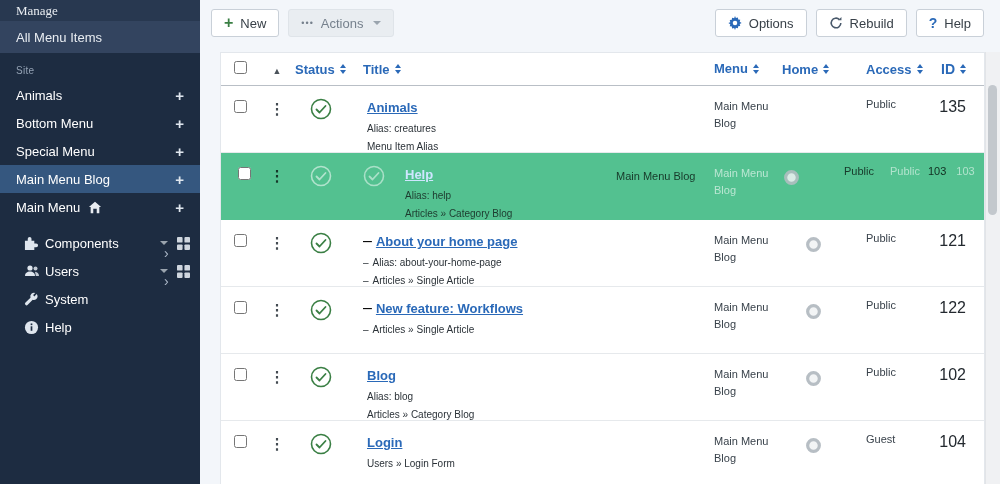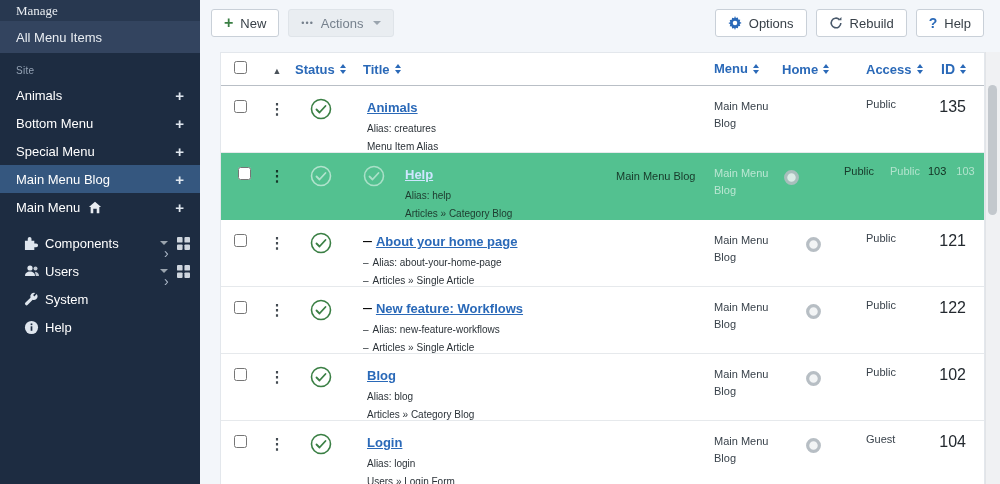--- a/index.html
+++ b/index.html
@@ -378,21 +378,20 @@
       <div class="c c-status">
         <span class="check-icon">
           <svg width="22" height="22" viewBox="0 0 22 22">
               <circle cx="11" cy="11" r="9.5" fill="none" stroke="currentColor" stroke-width="1.6"></circle>
               <path d="M6.5 11.5l3 3 6-6.5" fill="none" stroke="currentColor" stroke-width="1.8" stroke-linecap="round" stroke-linejoin="round"></path>
             </svg>
         </span>
       </div>
       <div class="c c-title">
         <div><span class="pfx">–</span><a class="title-link">New feature: Workflows</a></div>
-        <div class="sub"><span class="pfx">–</span><span>Alias: new-feature-workflows</span></div>
         <div class="sub"><span class="pfx">–</span><span>Articles » Single Article</span></div>
       </div>
       <div class="c c-menu">Main Menu Blog</div>
       <div class="c c-home">
         <span class="home-circle">
           <svg width="17" height="17" viewBox="0 0 16 16">
               <circle cx="8" cy="8" r="5.5" fill="#f2f4f5" stroke="#b7bec4" stroke-width="3"></circle>
             </svg>
         </span>
       </div>
@@ -434,21 +433,20 @@
       <div class="c c-status">
         <span class="check-icon">
           <svg width="22" height="22" viewBox="0 0 22 22">
               <circle cx="11" cy="11" r="9.5" fill="none" stroke="currentColor" stroke-width="1.6"></circle>
               <path d="M6.5 11.5l3 3 6-6.5" fill="none" stroke="currentColor" stroke-width="1.8" stroke-linecap="round" stroke-linejoin="round"></path>
             </svg>
         </span>
       </div>
       <div class="c c-title">
         <div><span class="pfx"></span><a class="title-link">Login</a></div>
-        <div class="sub"><span class="pfx"></span><span>Alias: login</span></div>
         <div class="sub"><span class="pfx"></span><span>Users » Login Form</span></div>
       </div>
       <div class="c c-menu">Main Menu Blog</div>
       <div class="c c-home">
         <span class="home-circle">
           <svg width="17" height="17" viewBox="0 0 16 16">
               <circle cx="8" cy="8" r="5.5" fill="#f2f4f5" stroke="#b7bec4" stroke-width="3"></circle>
             </svg>
         </span>
       </div>

